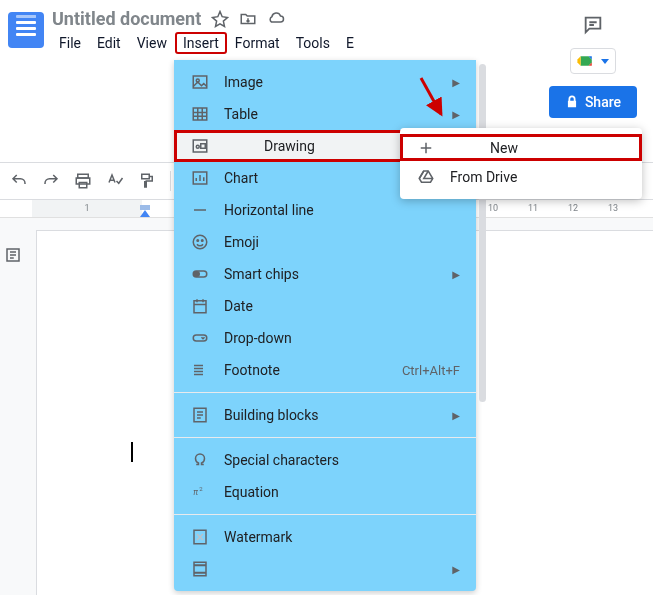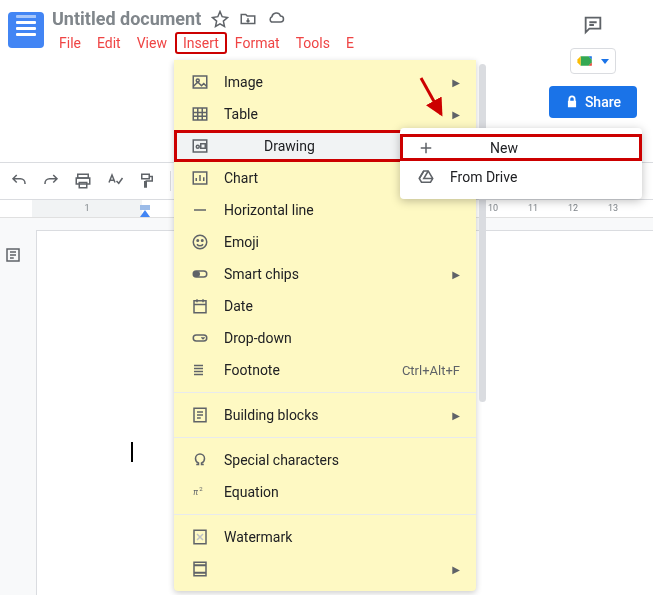--- a/index.html
+++ b/index.html
@@ -7,21 +7,21 @@
 
   
   .header { display: flex; align-items: flex-start; padding: 8px 12px 0 8px; }
   .docs-icon { width: 36px; height: 36px; background: #4285f4; border-radius: 4px; position: relative; margin-right: 8px; flex-shrink: 0; margin-top:4px;}
   .docs-icon::before { content:""; position:absolute; left:8px; top:9px; width:20px; height:3px; background:#fff; box-shadow: 0 6px 0 #fff, 0 12px 0 #fff, 0 -6px 0 #a8c7fa; border-radius:1px; }
   .docs-icon::after{ content:""; position:absolute; left:18px; top:3px; width:10px; height:3px; background:#a8c7fa; border-radius:1px;}
   .title-row { display:flex; align-items:center; gap:10px;font-weight:bold; }
   .doc-title { font-size: 18px; color: #80868b; letter-spacing: 0; }
   .title-icon { color:#5f6368; width:18px; height:18px; display:inline-flex; align-items:center; justify-content:center; }
   .menu-row { display:flex; gap:2px; padding-top:4px; }
-  .menu-item { font-size:14px; color:#ef4444; padding:2px 7px; border-radius:2px; cursor:pointer; }
+  .menu-item { font-size:14px; color:#0f172a; padding:2px 7px; border-radius:2px; cursor:pointer; }
   .menu-item.active { outline:2px solid #cc0000; outline-offset:-1px; }
   .header-spacer { flex:1; }
   .header-right { display:flex; align-items:center; gap:12px; padding-top:6px; padding-right:4px;flex-direction:column;}
   .comment-icon { color:#5f6368; }
   .meet-btn { display:flex; align-items:center; border:1px solid #dadce0; border-radius:4px; padding:4px 6px; gap:4px; }
   .share-btn { background:#1a73e8; color:#fff; border:none; border-radius:4px; padding:8px 16px; font-size:14px; font-weight:500; display:flex; align-items:center; gap:6px; }
   .avatar { width:32px; height:32px; border-radius:50%; background:#f57c00; color:#fff; display:flex; align-items:center; justify-content:center; font-weight:500; }
 
   
   .toolbar { border-top:1px solid #dadce0; border-bottom:1px solid #dadce0; height:38px; display:flex; align-items:center; padding:0 8px; gap:10px; color:#5f6368; }
@@ -39,21 +39,21 @@
   .ruler-mark-left { position:absolute; left:140px; top:10px; width:0; height:0; border-left:5px solid transparent; border-right:5px solid transparent; border-bottom:7px solid #4285f4; }
   .ruler-mark-left::after{content:"";position:absolute;left:-5px;top:-5px;width:10px;height:5px;background:#9bbbe8;}
 
   
   .canvas { background:#f8f9fa; position:relative; height:480px; }
   .outline-icon { position:absolute; left:4px; top:28px; color:#5f6368; }
   .page { position:absolute; left:36px; top:12px; width:800px; height:600px; background:#fff; border:1px solid #dadce0; }
   .cursor-bar { position:absolute; left:131px; top:224px; width:2px; height:20px; background:#000; }
 
   
-  .dropdown { position:absolute; left:174px; top:60px; width:302px; background:#fef9c3; border-radius:0 0 4px 4px; box-shadow:0 2px 6px rgba(0,0,0,.2); padding:6px 0; z-index:10; }
+  .dropdown { position:absolute; left:174px; top:60px; width:302px; background:#7dd3fc; border-radius:0 0 4px 4px; box-shadow:0 2px 6px rgba(0,0,0,.2); padding:6px 0; z-index:10; }
   .dd-item { display:flex; align-items:center; height:32px; padding:0 16px; font-size:14px; color:#202124; position:relative; }
   .dd-item .ico { width:20px; height:20px; margin-right:14px; color:#5f6368; display:flex; align-items:center; justify-content:center; flex-shrink:0; }
   .dd-item .arrow { margin-left:auto; color:#5f6368; font-size:10px; }
   .dd-item .shortcut { margin-left:auto; color:#5f6368; font-size:13px; }
   .dd-item.hover { background:#f1f3f4; }
   .dd-item.highlight { outline:3px solid #cc0000; outline-offset:-3px;gap:40px; }
   .dd-sep { height:1px; background:#e8eaed; margin:6px 0; }
 
   
   .submenu { position:absolute; left:400px; top:128px; width:242px; background:#fff; border-radius:4px; box-shadow:0 2px 10px rgba(0,0,0,.25); padding:6px 0; z-index:11; }

